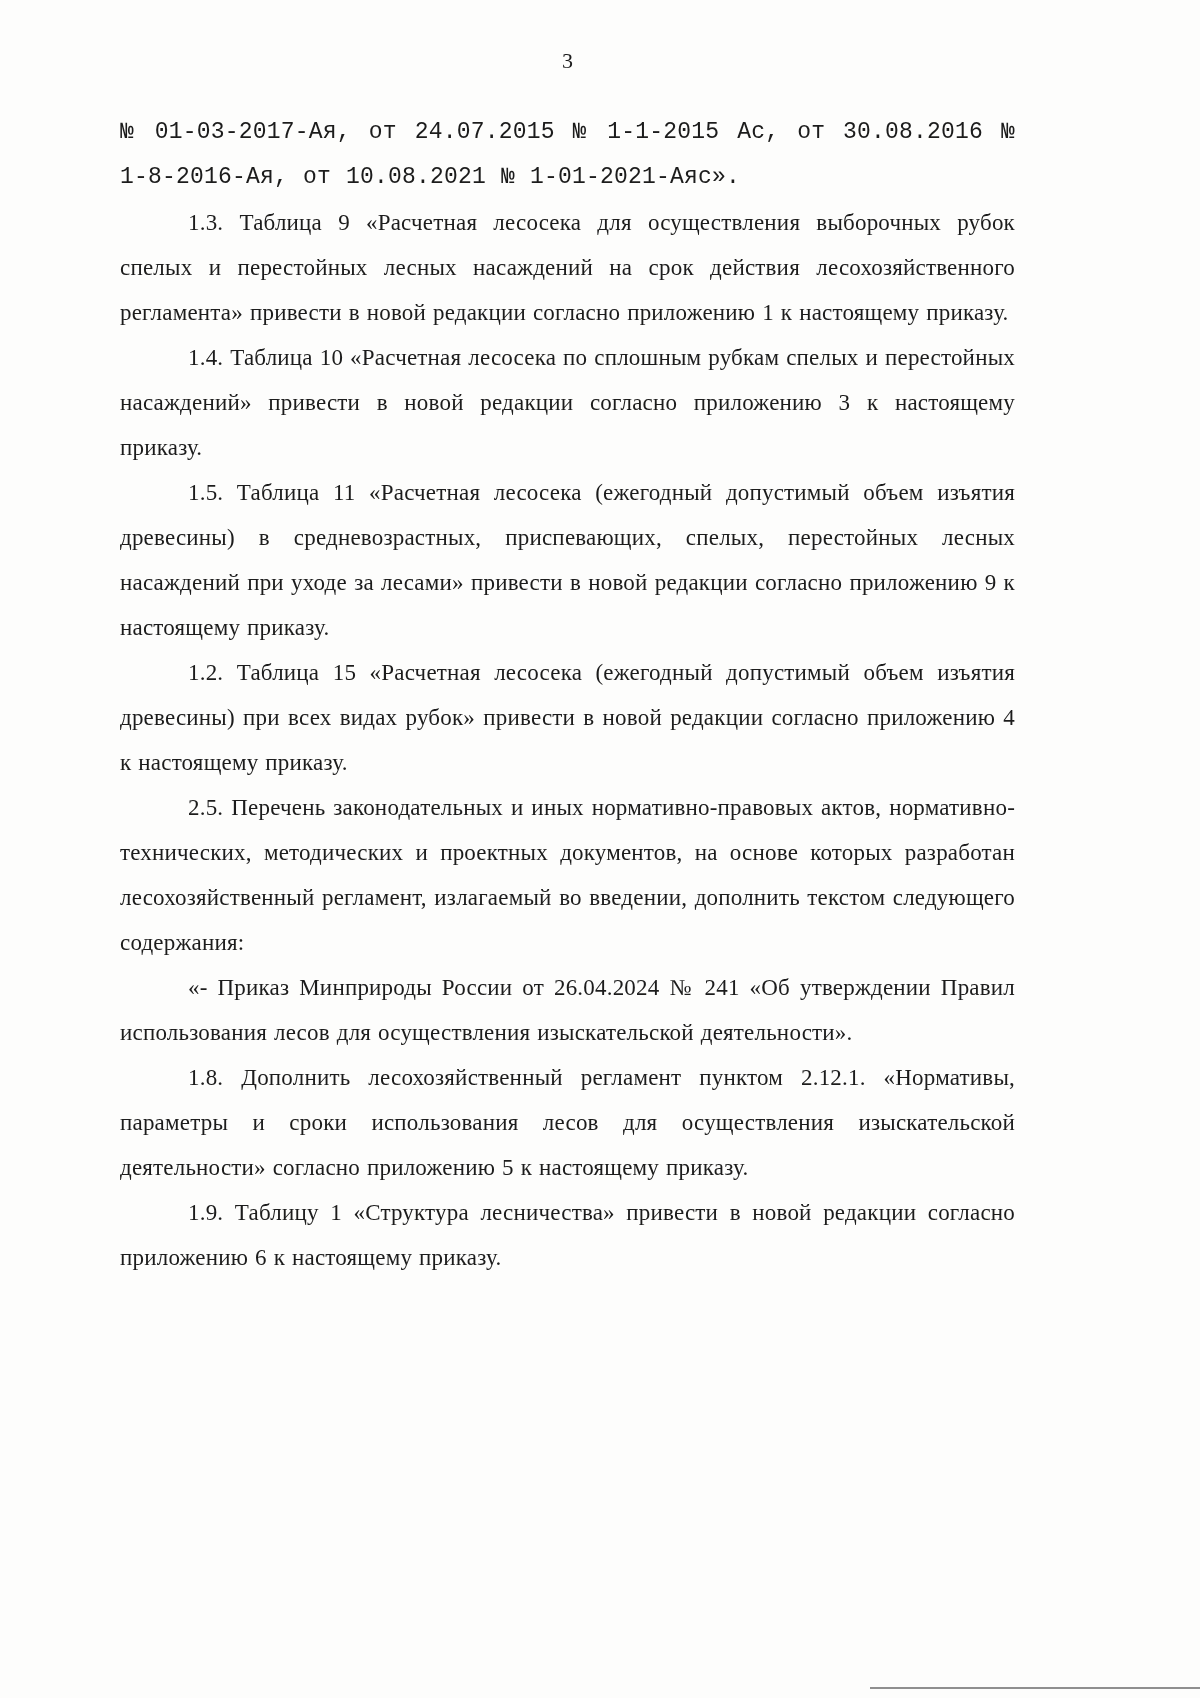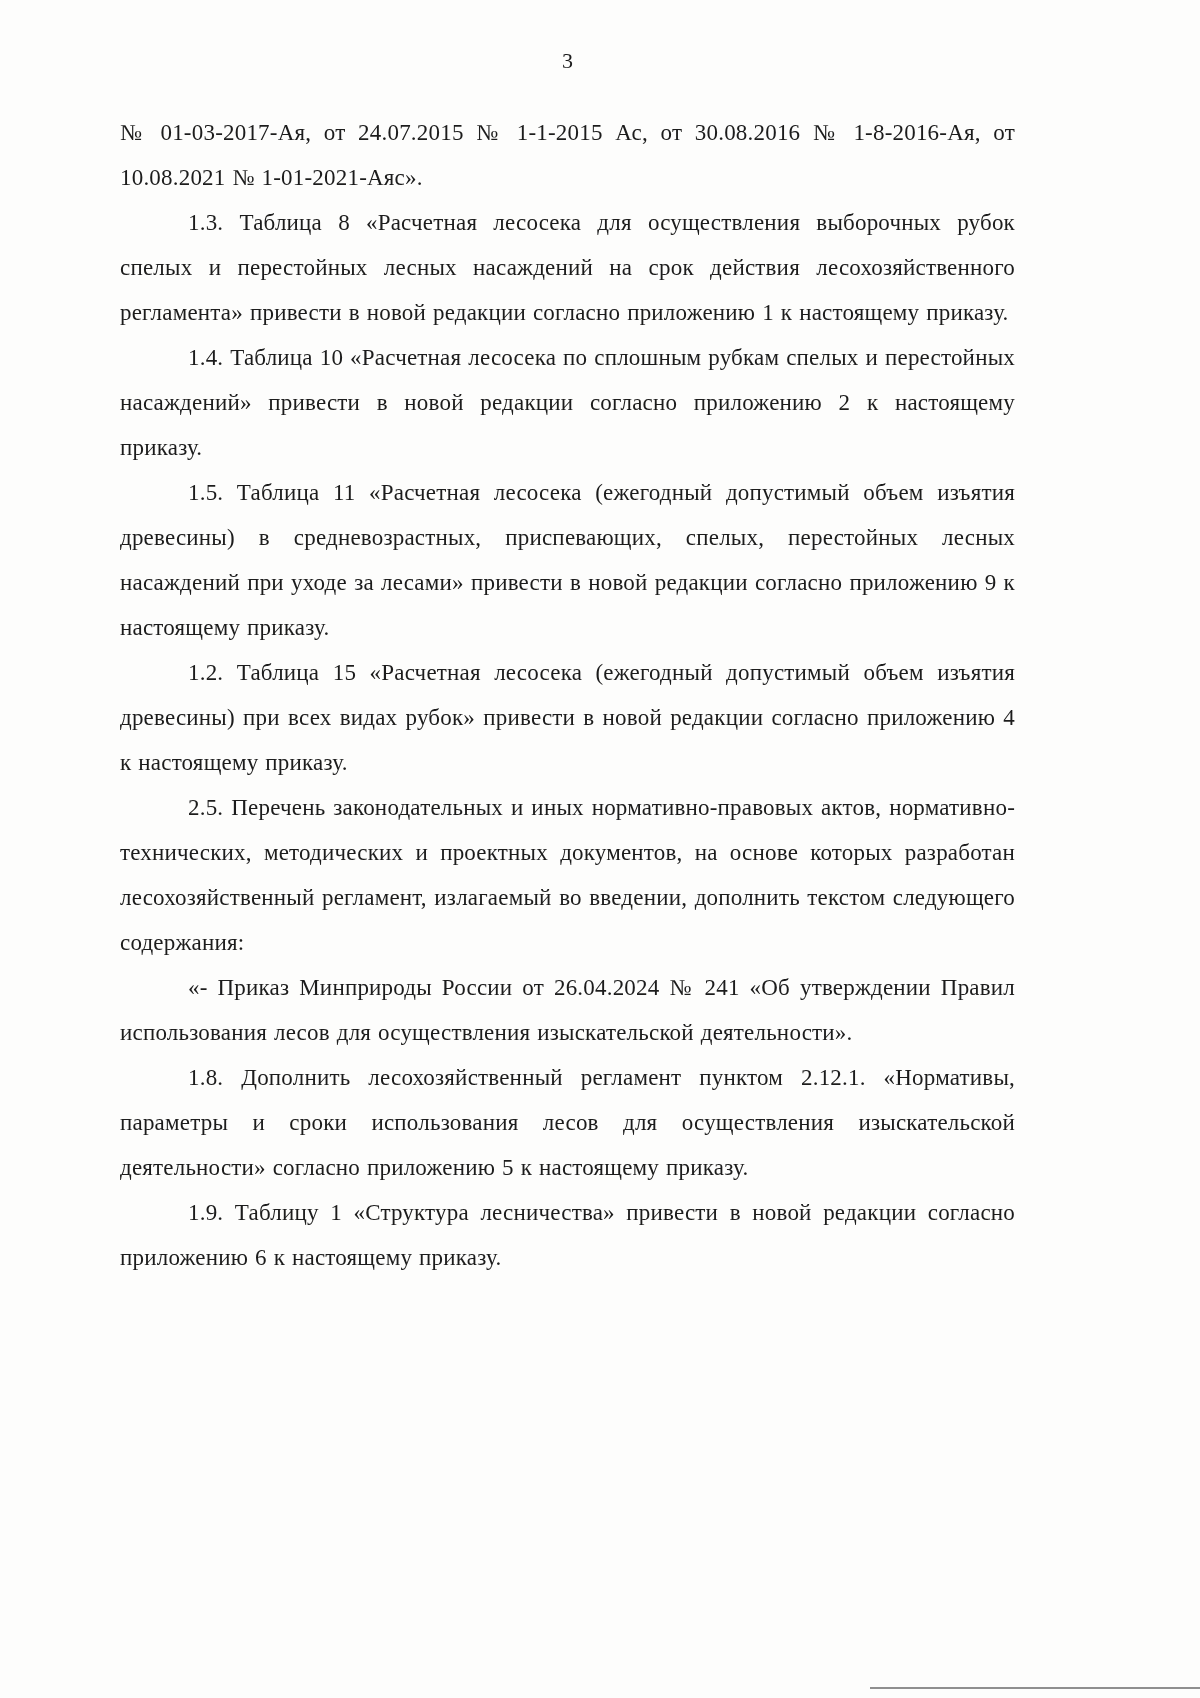--- a/index.html
+++ b/index.html
@@ -29,41 +29,42 @@
     font-size: 23px;
     line-height: 45px;
     text-align: justify;
     text-align-last: left;
     text-indent: 68px;
     word-spacing: 1px;
     letter-spacing: 0.2px;
   }
   .content p.para.no-indent {
     text-indent: 0;
+    font-family: Liberation Mono, monospace;
   }
   .scan-line {
     position: absolute;
     right: 0;
     bottom: 9px;
     width: 330px;
     height: 2px;
     background: #8f8f8f;
   }
 </style>
 </head>
 <body>
 
 <div class="page">
 
   <div class="page-number">3</div>
 
   <div class="content">
     <p class="para no-indent">№ 01-03-2017-Ая, от 24.07.2015 № 1-1-2015 Ас, от 30.08.2016 № 1-8-2016-Ая, от 10.08.2021 № 1-01-2021-Аяс».</p>
-    <p class="para">1.3. Таблица 8 «Расчетная лесосека для осуществления выборочных рубок спелых и перестойных лесных насаждений на срок действия лесохозяйственного регламента» привести в новой редакции согласно приложению 1 к настоящему приказу.</p>
-    <p class="para">1.4. Таблица 10 «Расчетная лесосека по сплошным рубкам спелых и перестойных насаждений» привести в новой редакции согласно приложению 2 к настоящему приказу.</p>
+    <p class="para">1.3. Таблица 9 «Расчетная лесосека для осуществления выборочных рубок спелых и перестойных лесных насаждений на срок действия лесохозяйственного регламента» привести в новой редакции согласно приложению 1 к настоящему приказу.</p>
+    <p class="para">1.4. Таблица 10 «Расчетная лесосека по сплошным рубкам спелых и перестойных насаждений» привести в новой редакции согласно приложению 3 к настоящему приказу.</p>
     <p class="para">1.5. Таблица 11 «Расчетная лесосека (ежегодный допустимый объем изъятия древесины) в средневозрастных, приспевающих, спелых, перестойных лесных насаждений при уходе за лесами» привести в новой редакции согласно приложению 9 к настоящему приказу.</p>
     <p class="para">1.2. Таблица 15 «Расчетная лесосека (ежегодный допустимый объем изъятия древесины) при всех видах рубок» привести в новой редакции согласно приложению 4 к настоящему приказу.</p>
     <p class="para">2.5. Перечень законодательных и иных нормативно-правовых актов, нормативно-технических, методических и проектных документов, на основе которых разработан лесохозяйственный регламент, излагаемый во введении, дополнить текстом следующего содержания:</p>
     <p class="para">«- Приказ Минприроды России от 26.04.2024 № 241 «Об утверждении Правил использования лесов для осуществления изыскательской деятельности».</p>
     <p class="para">1.8. Дополнить лесохозяйственный регламент пунктом 2.12.1. «Нормативы, параметры и сроки использования лесов для осуществления изыскательской деятельности» согласно приложению 5 к настоящему приказу.</p>
     <p class="para">1.9. Таблицу 1 «Структура лесничества» привести в новой редакции согласно приложению 6 к настоящему приказу.</p>
   </div>
 
   <div class="scan-line"></div>
 

